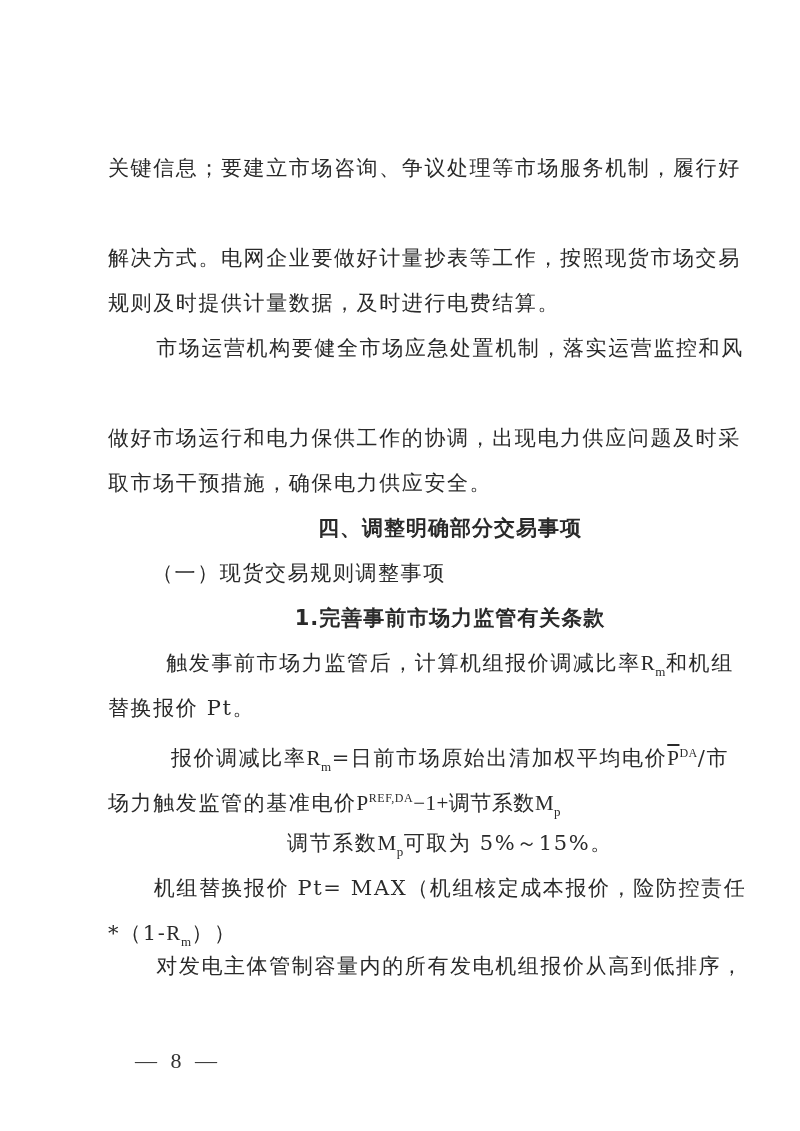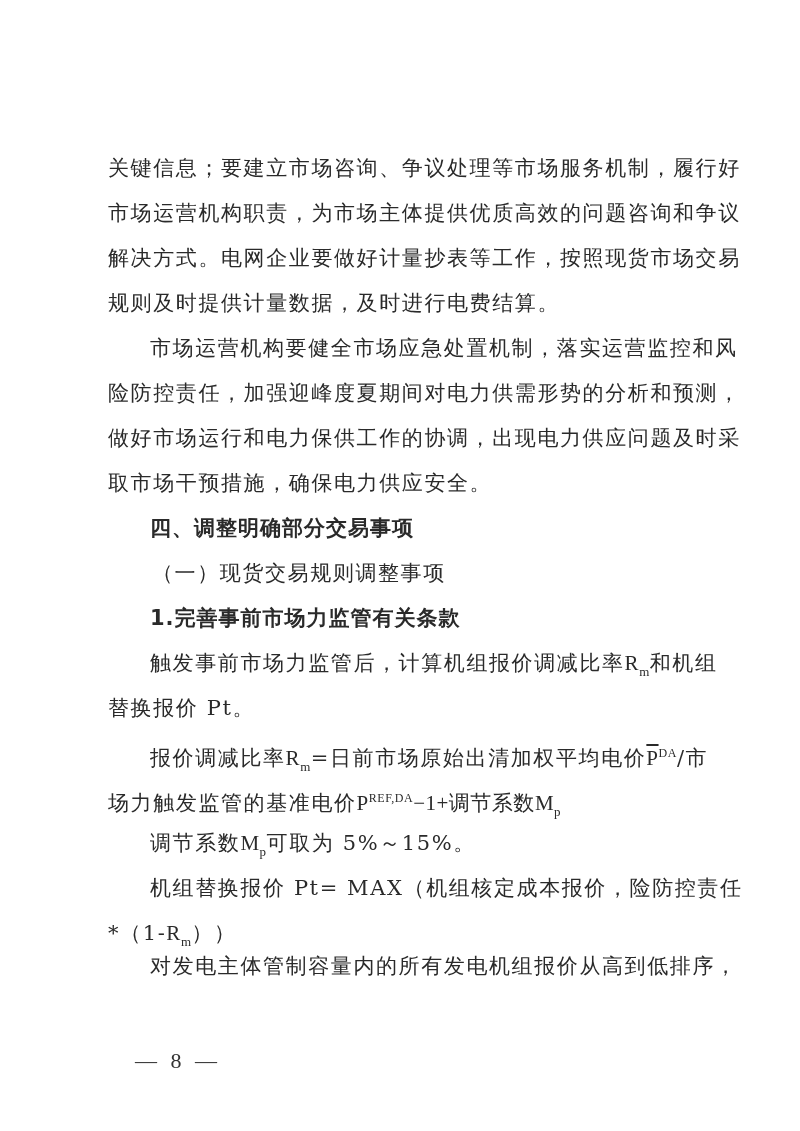--- a/index.html
+++ b/index.html
@@ -1,41 +1,39 @@
 <!DOCTYPE html>
 <html><head>
 <meta charset="utf-8">
 <style>
   html, body { margin: 0; padding: 0; background: #ffffff; }
   body { width: 800px; height: 1131px; position: relative; overflow: hidden;
          font-family: "DejaVu Serif", "Liberation Serif", serif; color: #2a2a2a; }
   .page { position: absolute; left: 0; top: 0; width: 800px; height: 804px; }
   .line { position: absolute; left: 108px; width: 600px; font-size: 21px; line-height: 28px;
           white-space: nowrap; letter-spacing: 1.6px; }
-  .indent { left: 150px; }
+  .indent { left: 150px; text-align: center; }
   .heading-bold { font-weight: bold; letter-spacing: 1px; }
   .sub { font-size: 13px; vertical-align: -6px; letter-spacing: 0; }
   .sup { font-size: 12px; vertical-align: 8px; letter-spacing: 0; }
   .latin { font-family: "Liberation Serif", serif; letter-spacing: 0.5px; }
   .pbar { text-decoration: overline; }
   .page-number { position: absolute; left: 135px; top: 1048px; font-size: 22px;
                  font-family: "Liberation Serif", serif; letter-spacing: 4px; color: #333; }
 </style>
 </head>
 <body>
 
 <div class="page">
 
   <div class="line" style="top:154px">关键信息；要建立市场咨询、争议处理等市场服务机制，履行好</div>
-  <div class="line" style="top:199px">市场运营机构职责，为市场主体提供优质高效的问题咨询和争议</div>
   <div class="line" style="top:244px">解决方式。电网企业要做好计量抄表等工作，按照现货市场交易</div>
   <div class="line" style="top:289px">规则及时提供计量数据，及时进行电费结算。</div>
 
   <div class="line indent" style="top:334px">市场运营机构要健全市场应急处置机制，落实运营监控和风</div>
-  <div class="line" style="top:379px">险防控责任，加强迎峰度夏期间对电力供需形势的分析和预测，</div>
   <div class="line" style="top:424px">做好市场运行和电力保供工作的协调，出现电力供应问题及时采</div>
   <div class="line" style="top:469px">取市场干预措施，确保电力供应安全。</div>
 
   <div class="line indent heading-bold" style="top:514px;font-family:'DejaVu Sans','Liberation Sans',sans-serif;">四、调整明确部分交易事项</div>
   <div class="line" style="top:559px;left:152px;">（一）现货交易规则调整事项</div>
   <div class="line indent heading-bold" style="top:604px;font-family:'DejaVu Sans','Liberation Sans',sans-serif;">1.完善事前市场力监管有关条款</div>
 
   <div class="line indent" style="top:649px">
     <span>触发事前市场力监管后，计算机组报价调减比率</span><span class="latin">R</span><span class="sub latin">m</span><span>和机组</span>
   </div>

